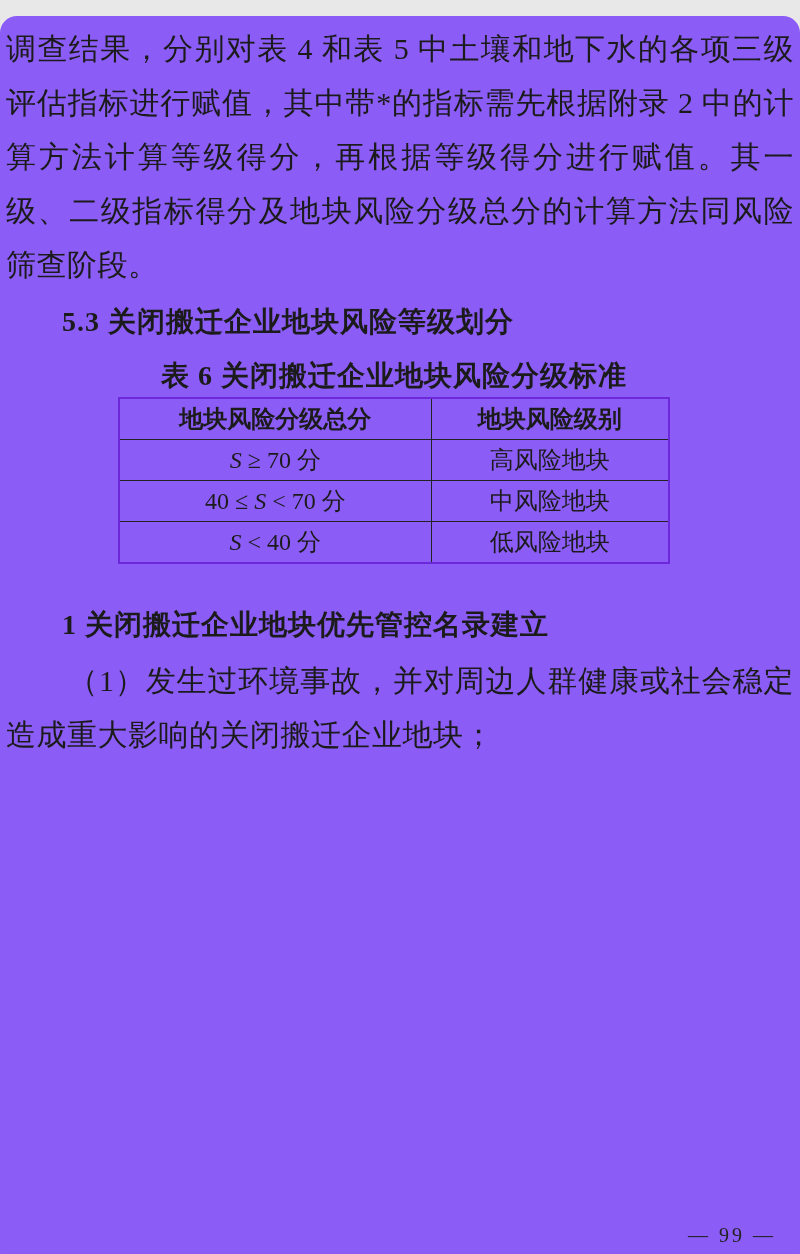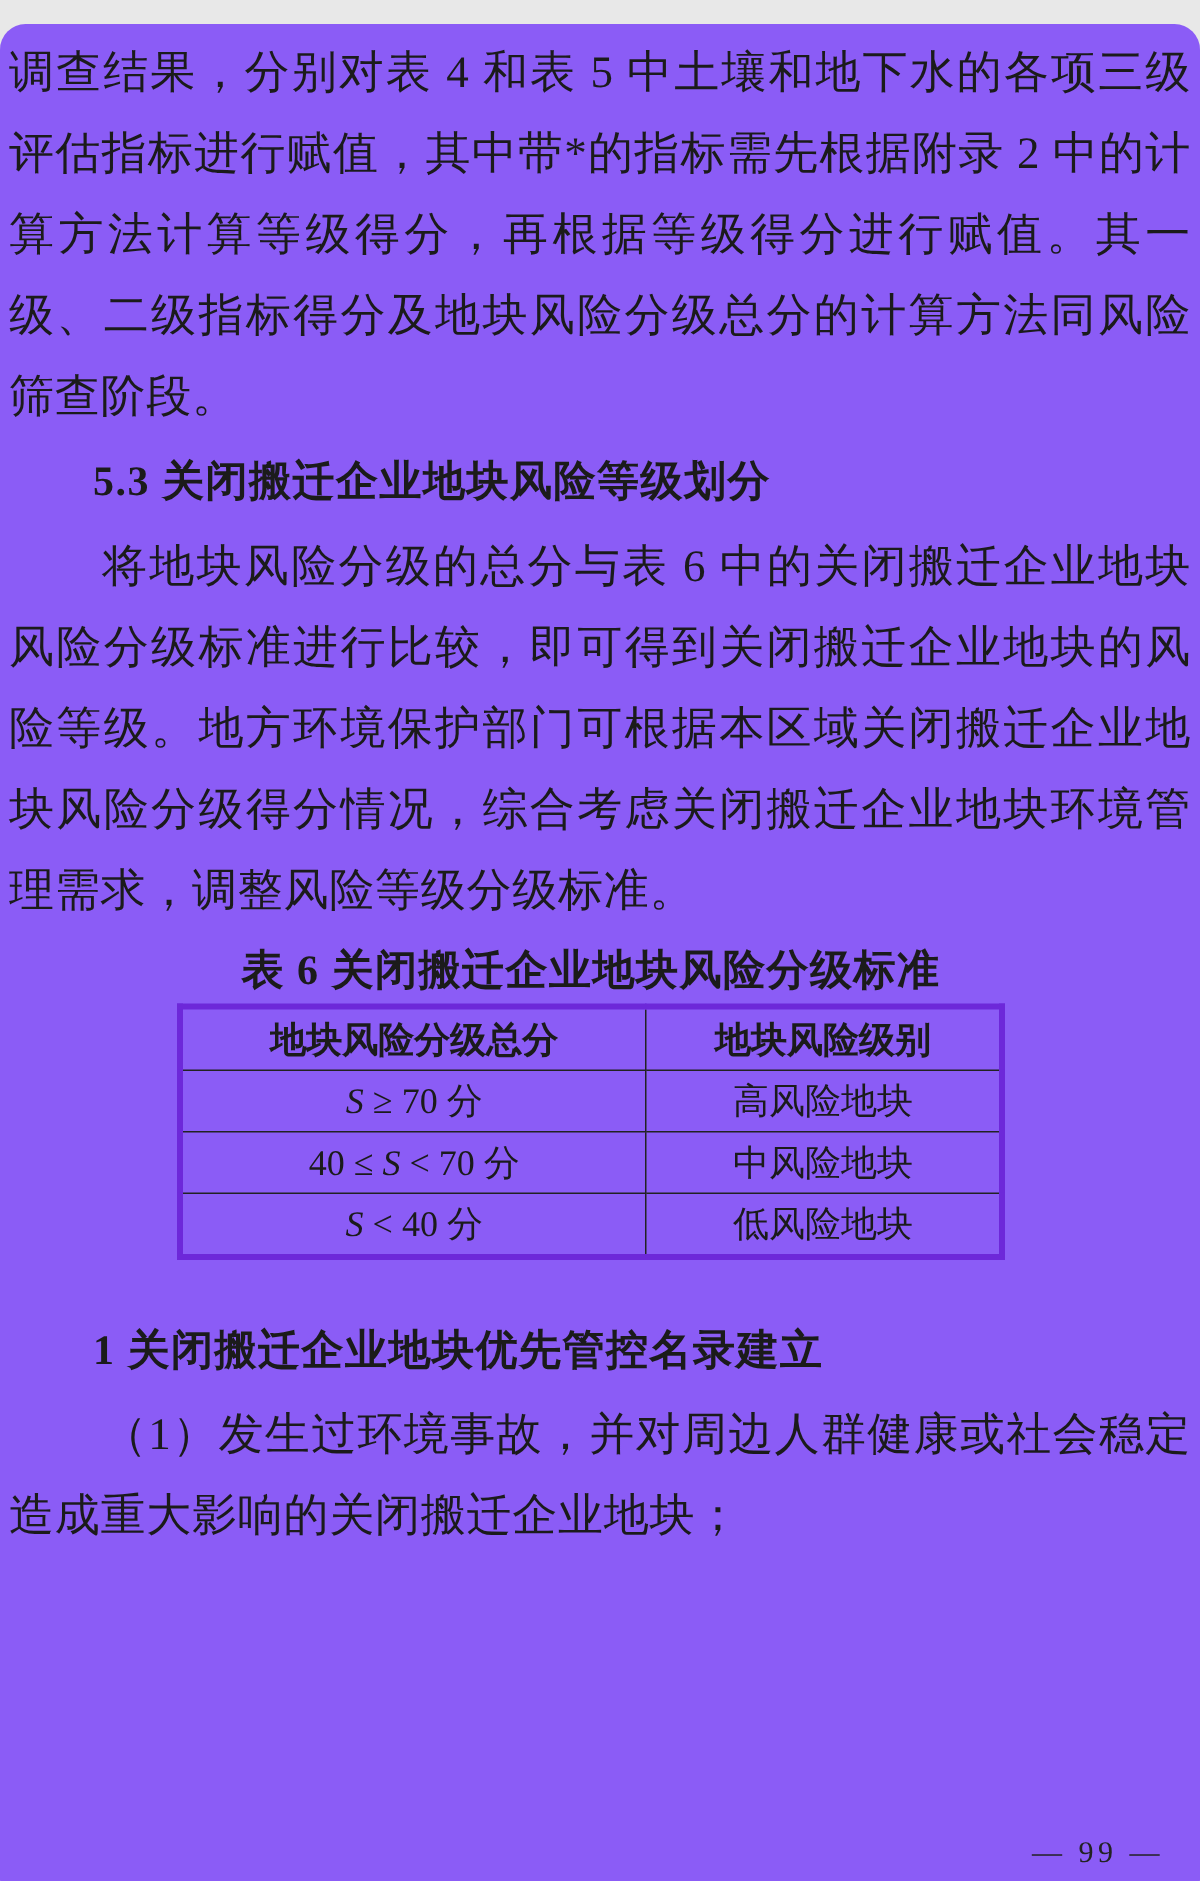--- a/index.html
+++ b/index.html
@@ -39,21 +39,21 @@
     text-align: center;
     font-weight: 700;
     font-size: 28px;
     line-height: 30px;
     letter-spacing: 1px;
   }
   table.grading-table {
     border-collapse: collapse;
     width: 552px;
     margin-left: 112px;
-    border: 4px solid #6d28d9;
+    border: 2px solid #6d28d9;
     padding-left: 48px;
   }
   table.grading-table th,
   table.grading-table td {
     border: 1px solid #222222;
     height: 40px;
     text-align: center;
     vertical-align: middle;
     font-size: 24px;
     padding: 0 4px;
@@ -73,21 +73,20 @@
 </style>
 </head>
 <body>
 
 <div class="page">
 
   <p class="body-para">调查结果，分别对表 4 和表 5 中土壤和地下水的各项三级评估指标进行赋值，其中带*的指标需先根据附录 2 中的计算方法计算等级得分，再根据等级得分进行赋值。其一级、二级指标得分及地块风险分级总分的计算方法同风险筛查阶段。</p>
 
   <h2 class="heading level-2">5.3 关闭搬迁企业地块风险等级划分</h2>
 
-  <p class="body-para indent">将地块风险分级的总分与表 6 中的关闭搬迁企业地块风险分级标准进行比较，即可得到关闭搬迁企业地块的风险等级。地方环境保护部门可根据本区域关闭搬迁企业地块风险分级得分情况，综合考虑关闭搬迁企业地块环境管理需求，调整风险等级分级标准。</p>
 
   <div class="table-caption">表 6 关闭搬迁企业地块风险分级标准</div>
 
   <table class="grading-table">
     <thead>
       <tr>
           <th>地块风险分级总分</th>
           <th>地块风险级别</th>
         </tr>
     </thead>

